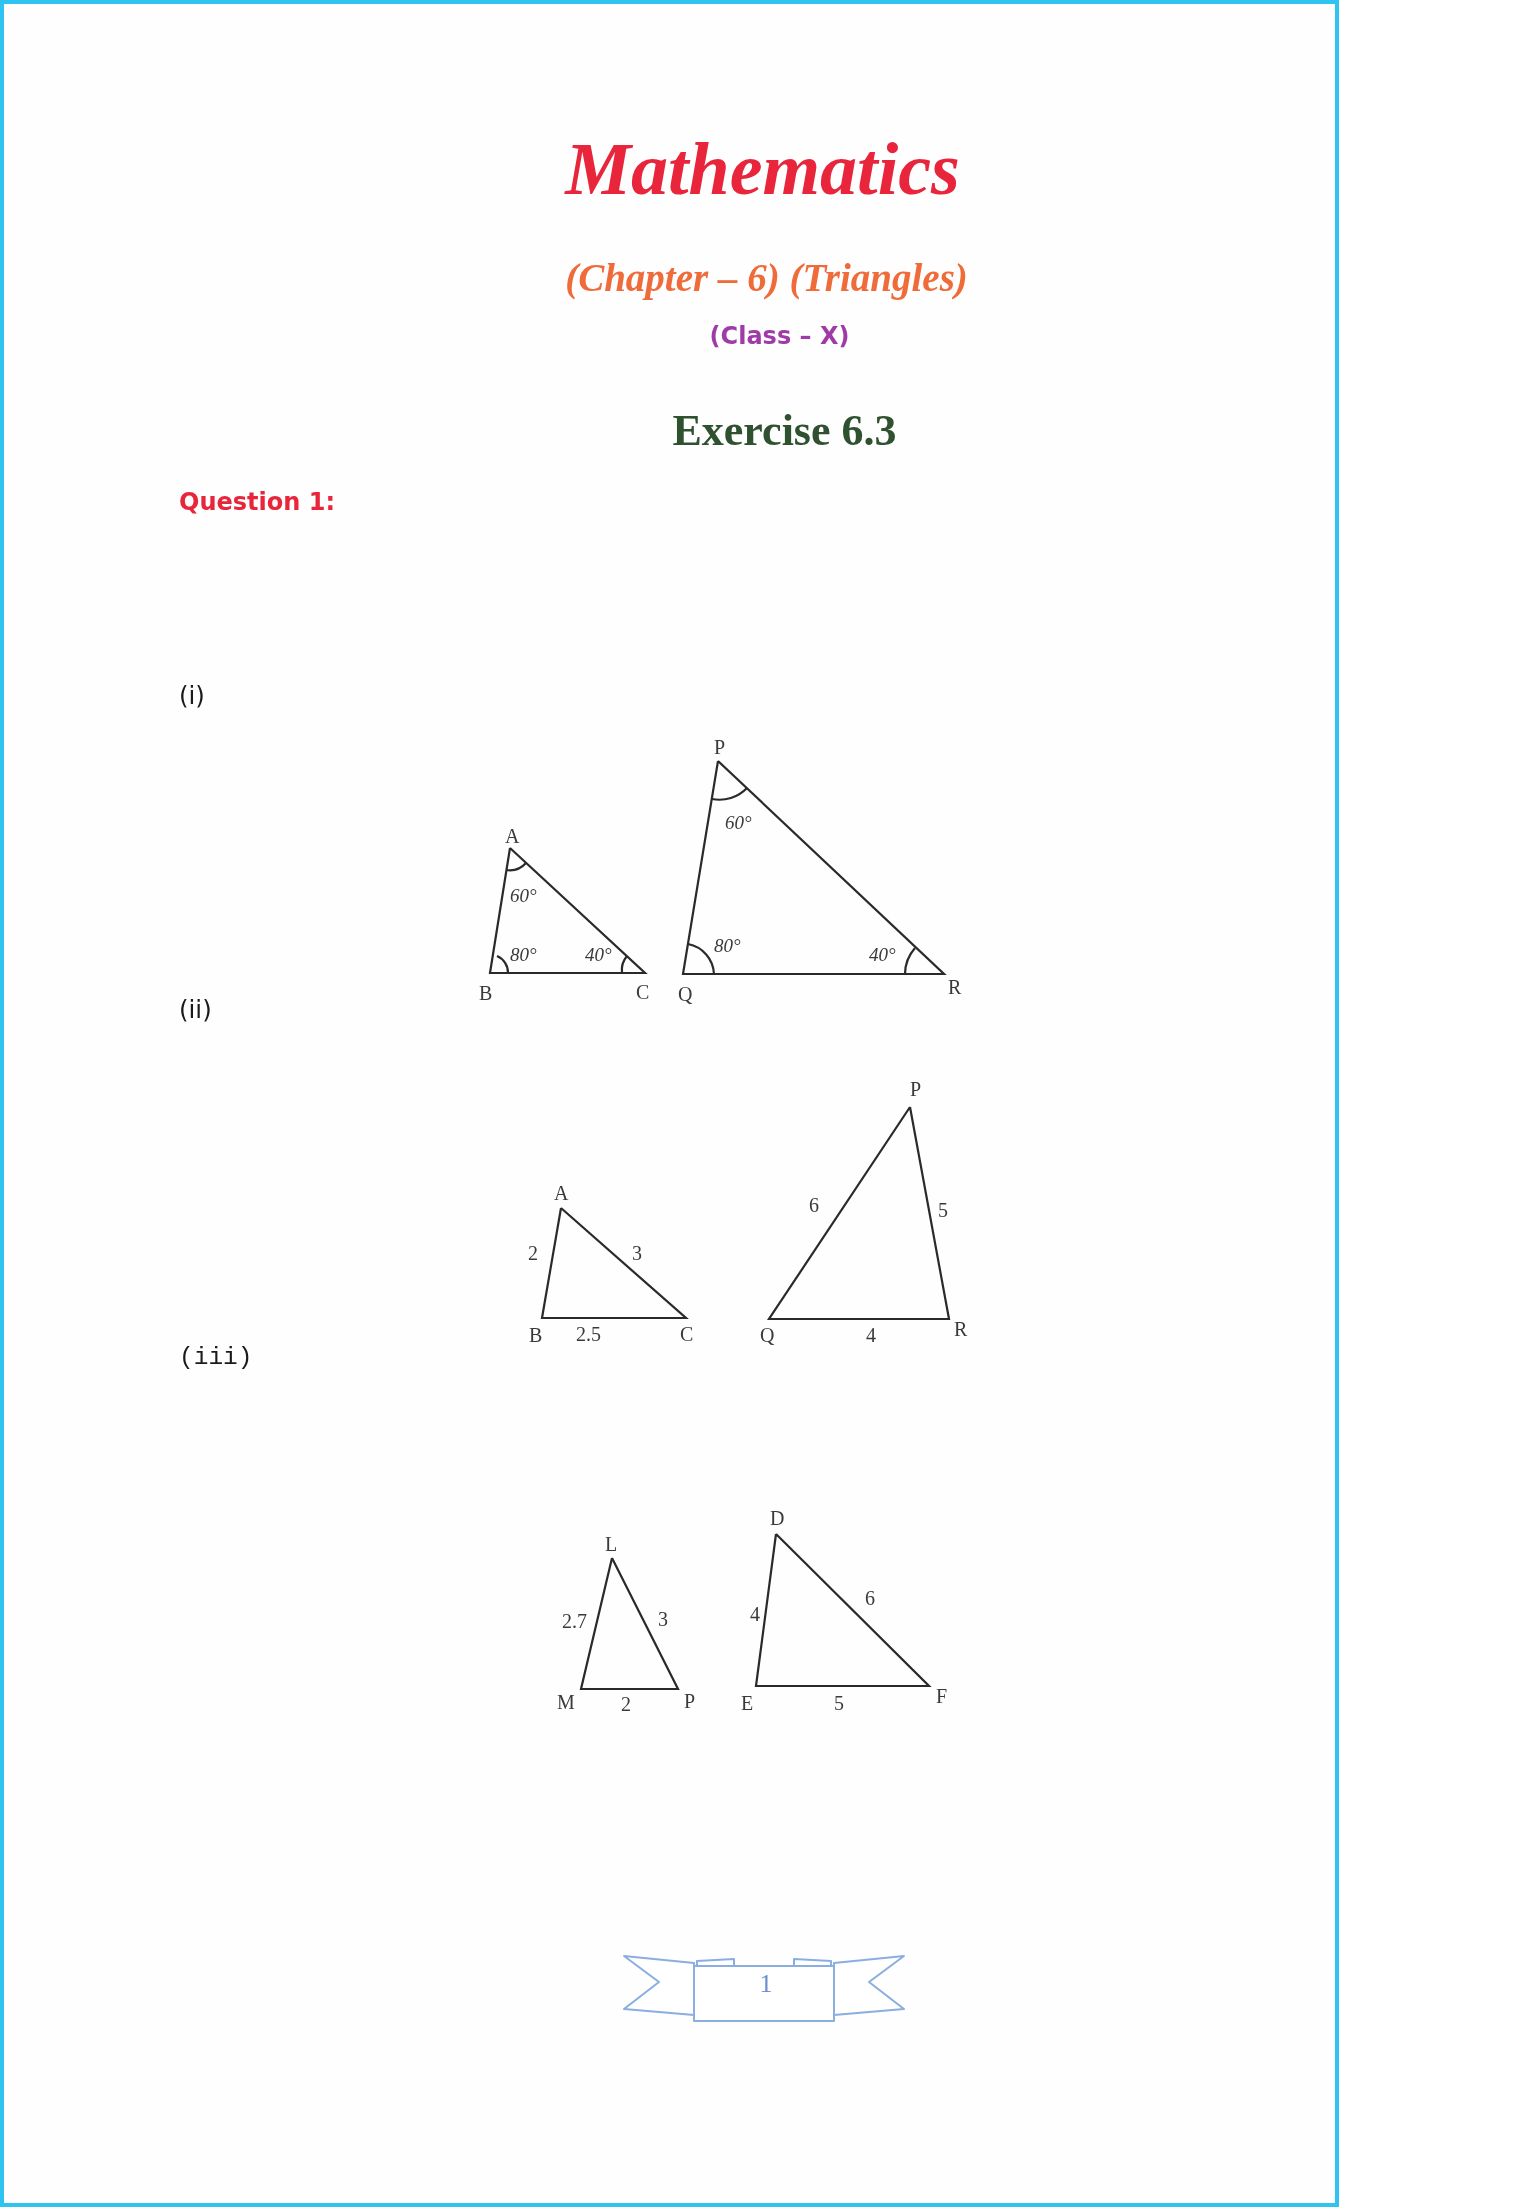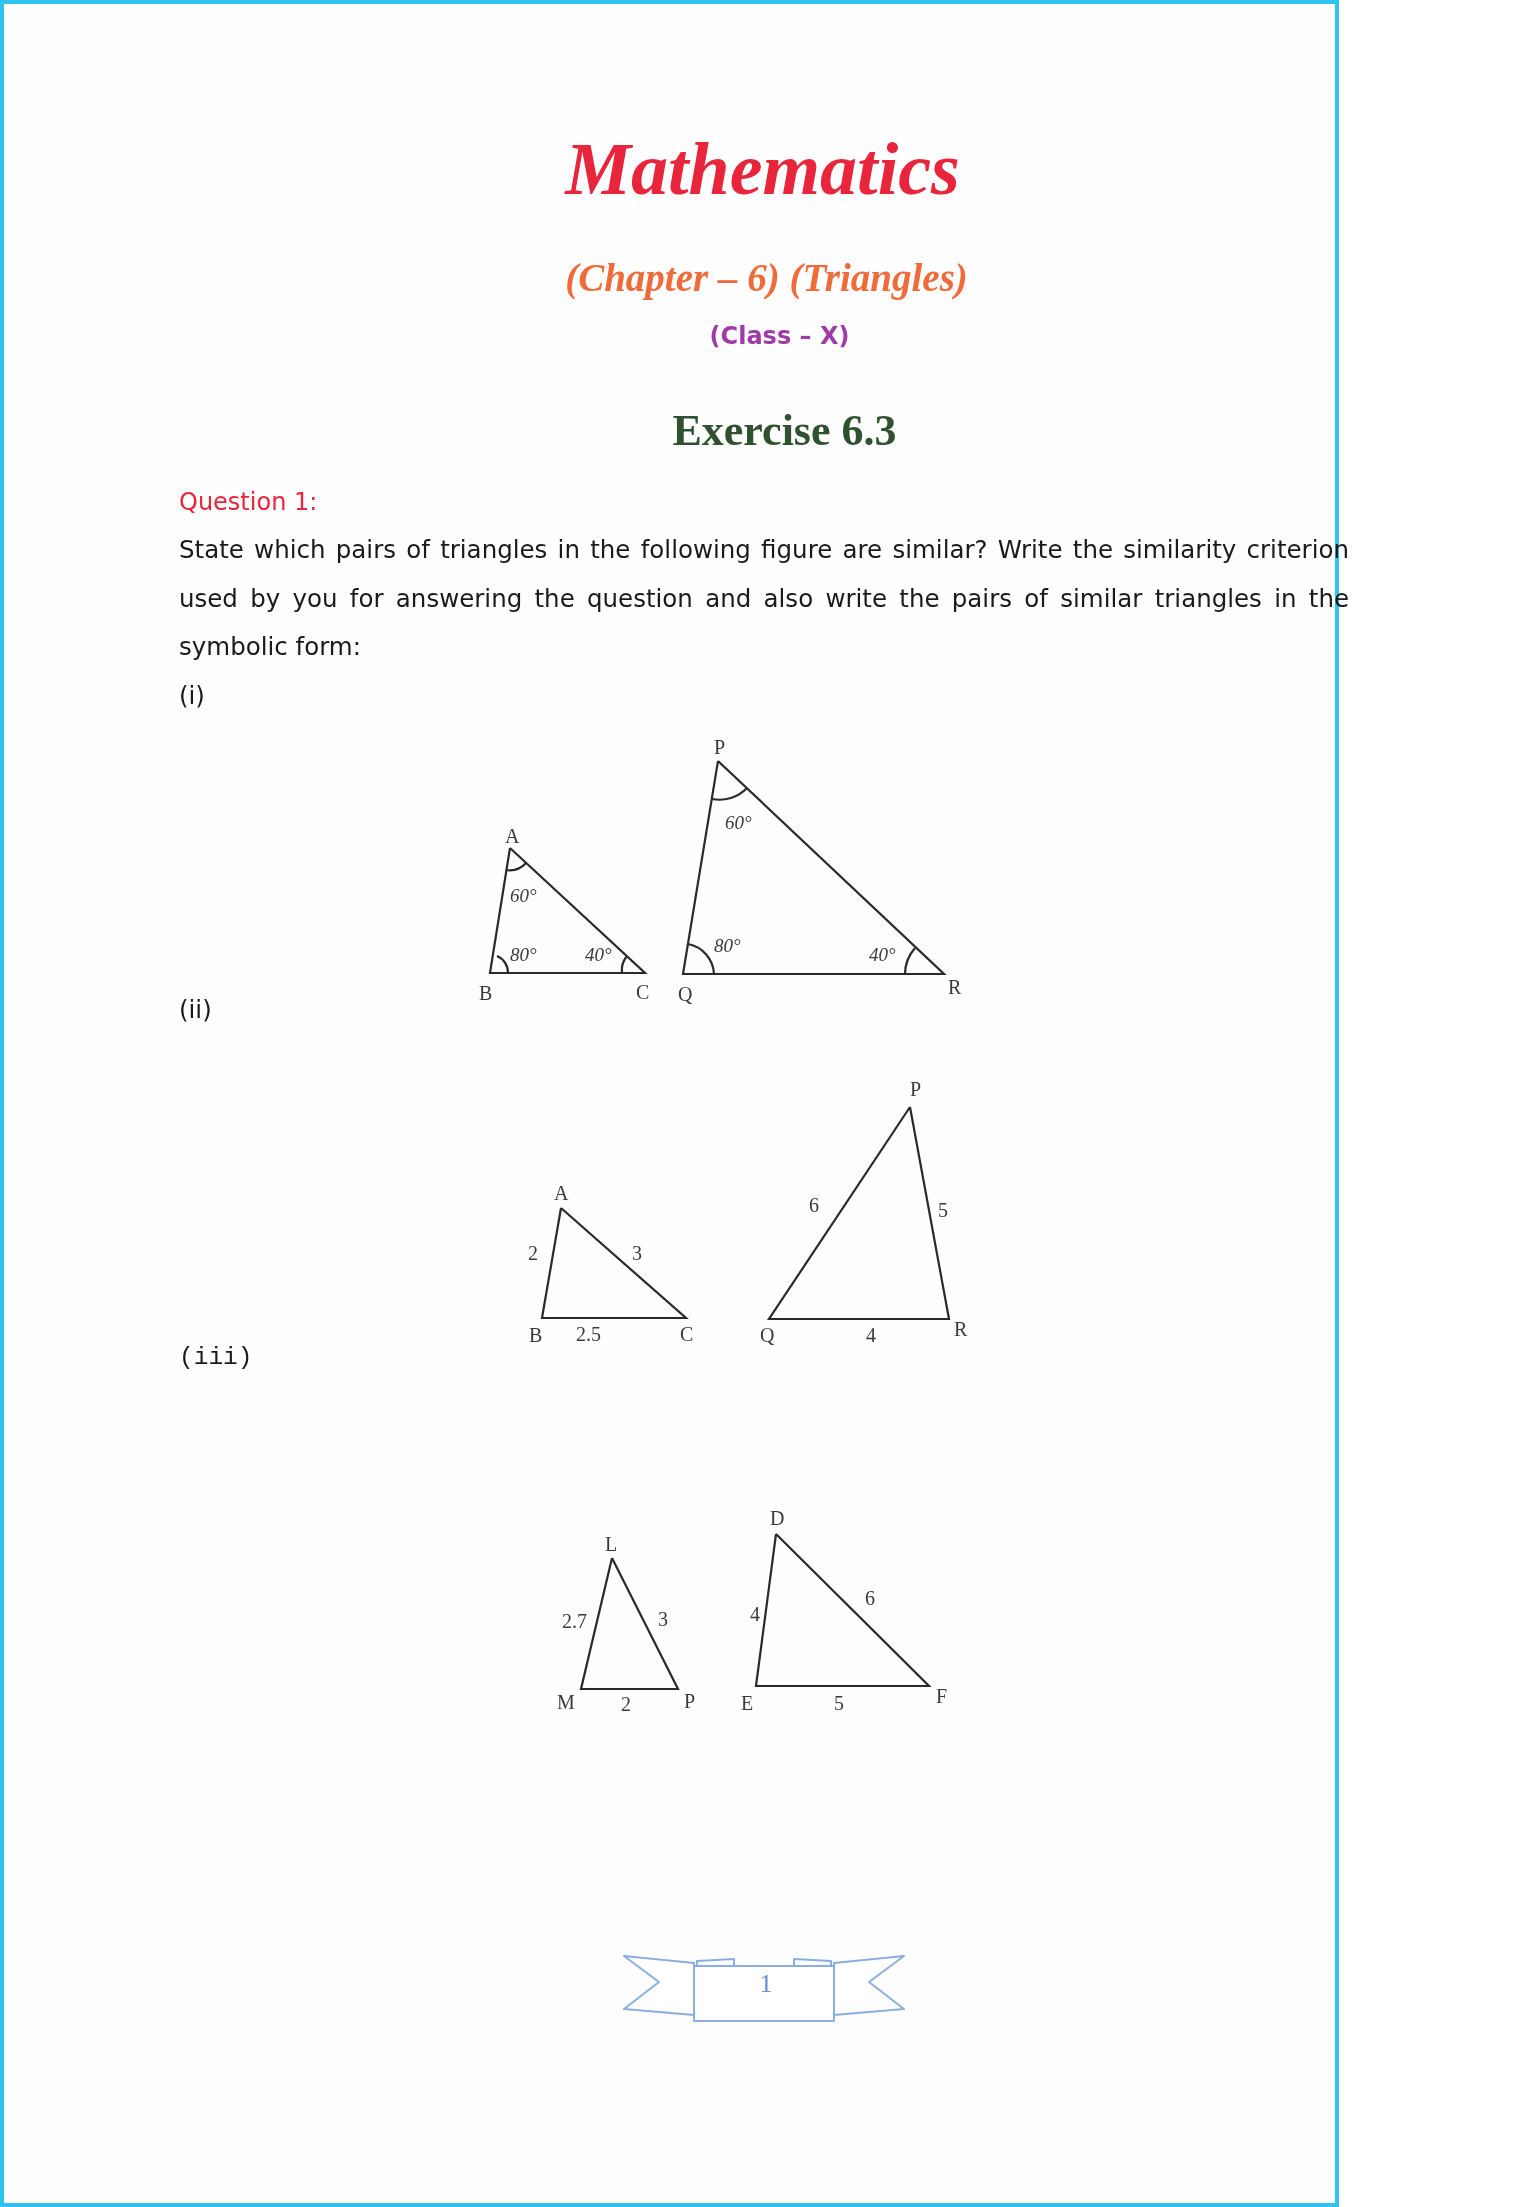--- a/index.html
+++ b/index.html
@@ -31,21 +31,21 @@
   }
   .class-line span { position: relative; left: 15px; }
   .exercise {
     position: absolute; left: 0; width: 1521px; top: 405px; text-align: center;
     font-family: "Liberation Serif", serif; font-weight: bold;
     font-size: 44px; color: #2f5130; line-height: 1;
   }
   .exercise span { position: relative; left: 20px; margin-top: 22px; }
   .question-label {
     position: absolute; left: 175px; top: 486px;
-    font-family: "DejaVu Sans", sans-serif; font-weight: normal;
+    font-family: "DejaVu Sans", sans-serif; font-weight: bold;
     font-size: 24px; color: #e8253a; line-height: 1;
   }
   .question-text {
     position: absolute; left: 175px; top: 522px; width: 1170px;
     font-family: "DejaVu Sans", sans-serif; font-size: 24.5px; color: #1a1a1a;
     line-height: 48.5px; text-align: justify; margin: 0;
   }
   .part-label {
     position: absolute; left: 175px;
     font-family: "DejaVu Sans", sans-serif; font-size: 24.5px; color: #1a1a1a;
@@ -66,21 +66,20 @@
 <body>
 
 <div class="page-frame">
 
   <div class="title"><span>Mathematics</span></div>
   <div class="chapter"><span>(Chapter – 6) (Triangles)</span></div>
   <div class="class-line"><span>(Class – X)</span></div>
   <div class="exercise"><span>Exercise 6.3</span></div>
 
   <div class="question-label">Question 1:</div>
-  <p class="question-text">State which pairs of triangles in the following figure are similar? Write the similarity criterion used by you for answering the question and also write the pairs of similar triangles in the symbolic form:</p>
 
   <div class="part-label" style="top:680px;">(i)</div>
   <div class="figure" style="left:460px; top:720px;">
     <svg width="580" height="290" viewBox="0 0 580 290">
       <g stroke="#2a2a2a" stroke-width="2.2" fill="none">
 
         <polyline points="46,124 26,249 181,249 46,124"></polyline>
 
         <path d="M 42,146 A 22 22 0 0 0 62,139"></path>
         <path d="M 44,249 A 18 18 0 0 0 33,232"></path>

